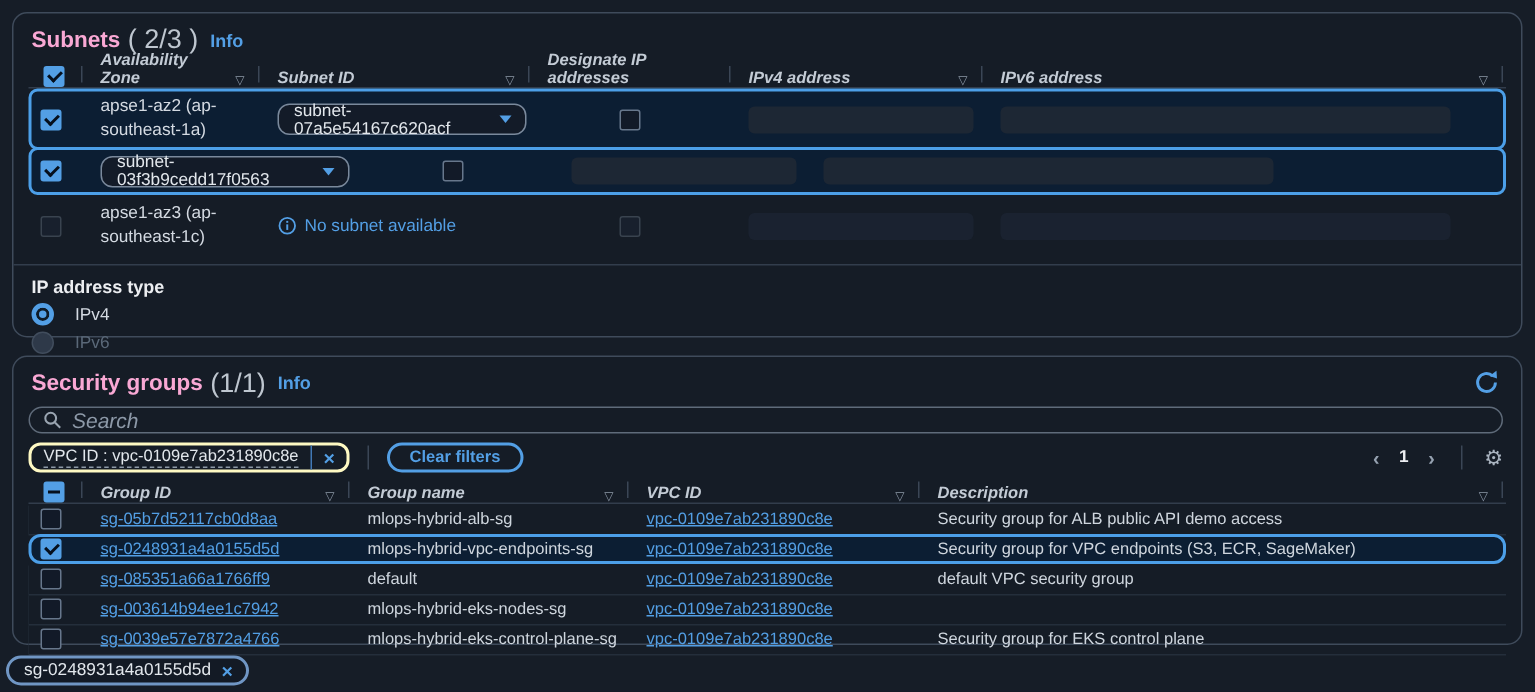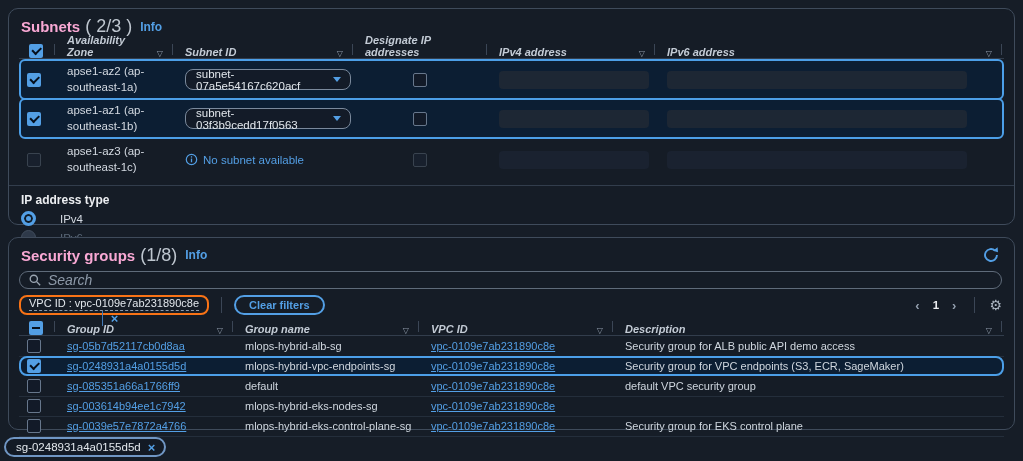--- a/index.html
+++ b/index.html
@@ -57,40 +57,40 @@
 
   .no-subnet { display:flex; align-items:center; gap:5px; font-size:11.5px; color:#539fe5; }
 
   .inp { height:18px; border-radius:4px; background:#1d2734; }
   .inp.v4 { width:150px; } .inp.v6 { width:300px; }
   .inp.dim { background:#1a2230; }
 
   
   .ip-type { border-top:1px solid #323d4c; margin-top:5px; padding:7px 12px 0 12px; }
   .ip-type-label { font-size:12px; font-weight:bold; color:#eceef1; }
-  .radio-row { display:flex; align-items:center; gap:24px; margin-top:4px; }
+  .radio-row { display:flex; align-items:center; gap:14px; margin-top:4px; }
   .radio { width:15px; height:15px; border-radius:50%; flex:none; }
   .radio.on { border:3px solid #539fe5; background:#539fe5; box-shadow:inset 0 0 0 2px #0f1b27; }
   .radio.off-dis { background:#2e3949; border:1px solid #414d5d; }
   .radio-label { font-size:11.5px; color:#d4dae2; }
   .radio-label.dis { color:#5a6878; }
 
   
   .sg-title-row { display:flex; align-items:center; justify-content:space-between; padding:6px 12px 2px 12px; }
   .refresh-btn { width:22px; height:22px; display:flex; align-items:center; justify-content:center; }
 
   .search-box { display:flex; align-items:center; gap:7px; margin:3px 12px 0 10px; height:18px;
         border:1px solid #5f6b7a; border-radius:9px; padding:0 9px; }
   .search-box input { flex:1; background:transparent; border:none; outline:none;
         font-size:14px; color:#d4dae2; font-family:inherit; }
   .search-box input::placeholder { color:#8d99a8; font-style:italic; }
 
   .filter-row { display:flex; align-items:center; justify-content:space-between; margin:6px 12px 3px 10px; }
   .filter-left, .filter-right { display:flex; align-items:center; }
-  .filter-chip { display:flex; align-items:center; height:20px; border:2px solid #f97316; border-radius:8px;flex-direction:column; }
+  .filter-chip { display:flex; align-items:center; height:20px; border:2px solid #fef9c3; border-radius:8px; }
   .chip-text { font-size:11px; color:#e2e7ec; margin:0 8px; border-bottom:1px dashed #8d99a8; padding-bottom:1px; }
   .chip-x { display:flex; align-items:center; justify-content:center; width:24px; height:100%;
         border-left:1px solid #4178b5; color:#539fe5; font-size:13px; font-weight:bold; }
   .vdiv { width:1px; height:16px; background:#3b4656; margin:0 12px; }
   .clear-btn { display:flex; align-items:center; height:20px; border:2px solid #539fe5; border-radius:11px;
         padding:0 13px; font-size:11px; font-weight:bold; color:#539fe5; background:transparent; font-family:inherit; }
   .pg-btn { font-size:13px; font-weight:bold; color:#95a1b0; padding:0 6px; }
   .pg-num { font-size:11.5px; font-weight:bold; color:#eceef1; padding:0 7px; }
   .gear { font-size:14px; color:#aab4c0; margin-left:2px; }
 
@@ -170,23 +170,20 @@
           </div>
         <div class="cell c-v6">
             <div class="inp v6"></div>
           </div>
       </div>
 
       <div class="sub-row sel">
         <div class="cell c-sel">
             <span class="cb checked"></span>
           </div>
-        <div class="cell c-az">
-            <span class="az-text">apse1-az1 (ap-southeast-1b)</span>
-          </div>
         <div class="cell c-sub">
           <div class="dd">
             <span>subnet-03f3b9cedd17f0563</span>
             <span class="caret-down"></span>
           </div>
         </div>
         <div class="cell c-des">
             <span class="cb unchecked"></span>
           </div>
         <div class="cell c-v4">
@@ -240,21 +237,21 @@
         <span class="radio off-dis"></span>
         <span class="radio-label dis">Dualstack</span>
       </div>
     </div>
   </section>
 
   <section class="panel" id="sg-panel">
     <div class="sg-title-row">
       <div style="display:flex;align-items:center;">
         <span class="title">Security groups</span>
-        <span class="count">(1/8)</span>
+        <span class="count">(1/1)</span>
         <span class="info-link">Info</span>
       </div>
       <div class="refresh-btn">
         <svg width="18" height="18" viewBox="0 0 16 16">
           <path d="M13.3 8a5.3 5.3 0 1 1-1.7-3.9" fill="none" stroke="#539fe5" stroke-width="1.7"></path>
           <polygon points="13.9,1.0 14.2,5.6 9.8,4.2" fill="#539fe5"></polygon>
         </svg>
       </div>
     </div>
 

